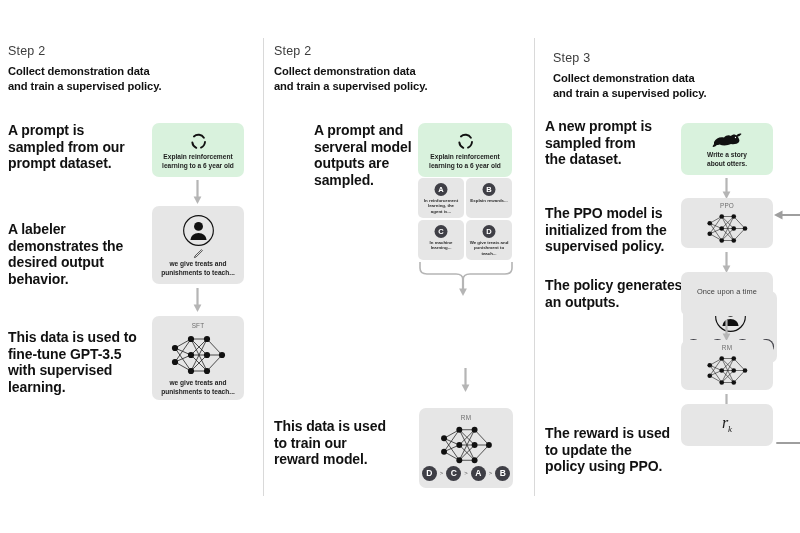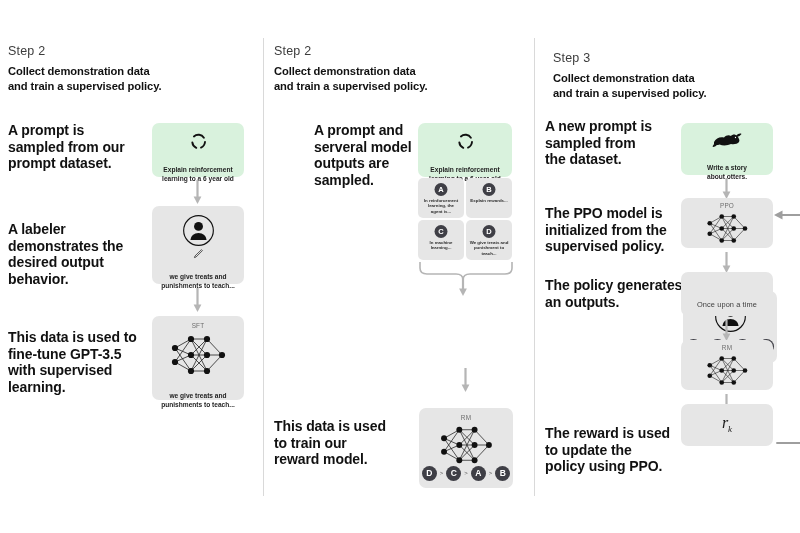--- a/index.html
+++ b/index.html
@@ -75,21 +75,20 @@
     letter-spacing: 0.2px;
   }
   .card-text {
     position: absolute;
     left: 4px; right: 4px;
     text-align: center;
     font-size: 6.6px;
     font-weight: 700;
     color: #1e1e1e;
     line-height: 8.6px;
-    margin-top: 13px;
   }
   .card-text.plain {
     font-weight: 400;
     font-size: 7.4px;
     color: #3d3d3d;
     letter-spacing: 0.1px;
   }
 
   .icon-wrap {
     position: absolute;

